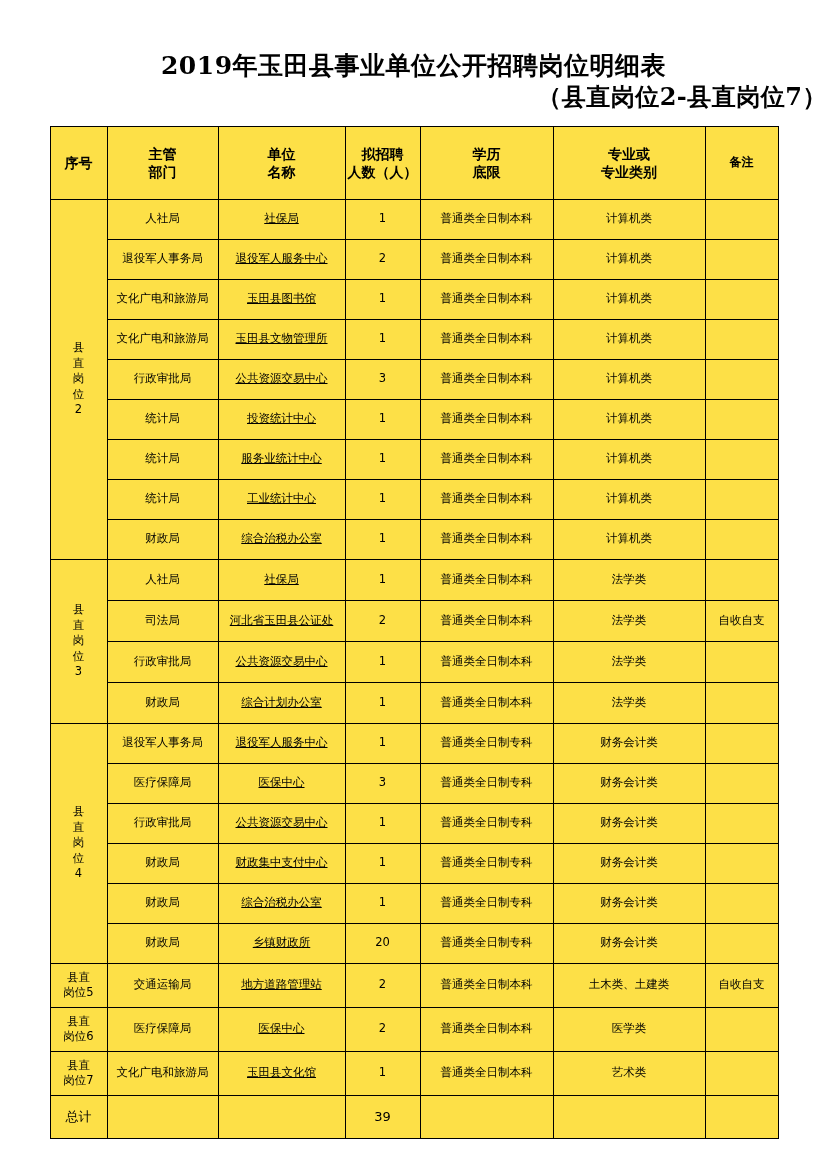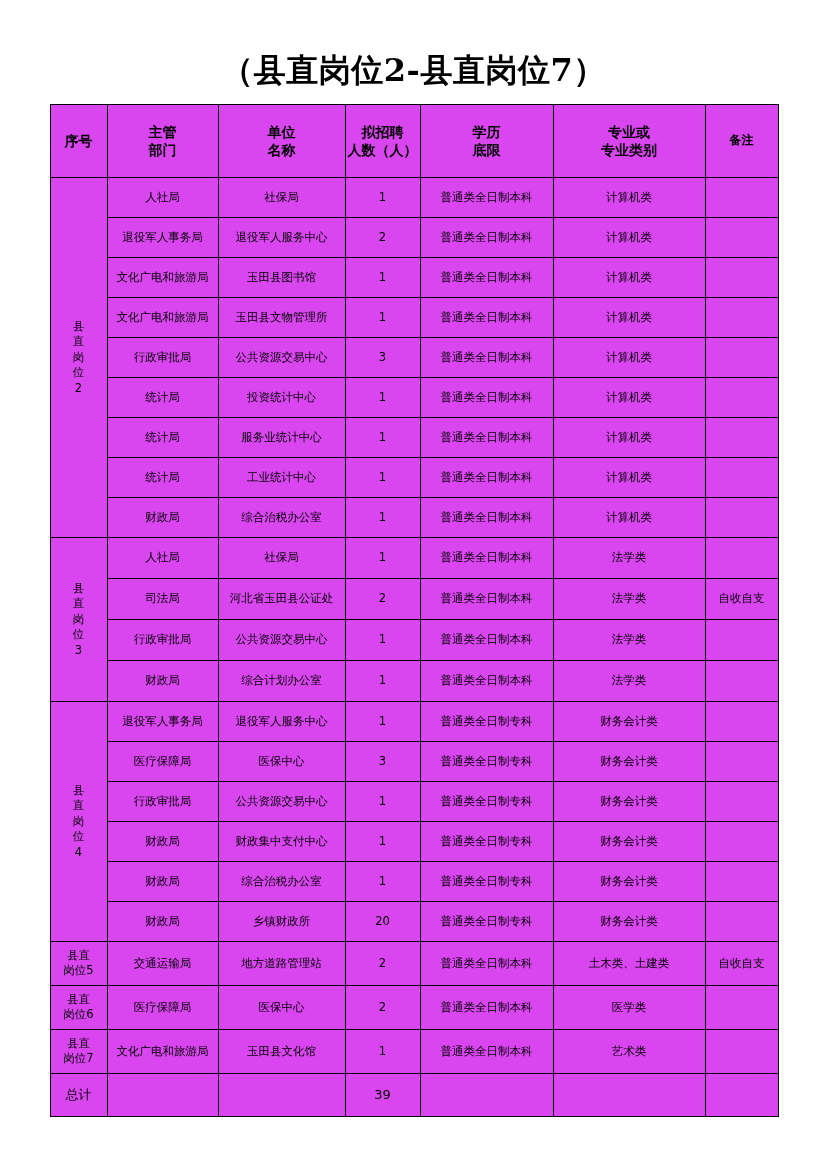--- a/index.html
+++ b/index.html
@@ -29,32 +29,33 @@
     line-height: 1.28;
   }
   .title-line {
     font-family: "DejaVu Serif", "Liberation Serif", serif;
     font-weight: bold;
     font-size: 25px;
     letter-spacing: 0.5px;
     white-space: nowrap;
   }
   .title-line.sub {
-    font-size: 32px;
+    font-size: 24px;
+    text-align: right;
   }
   
   .table-wrap {
     margin: 13px auto 0 auto;
     width: 728px;
   }
   table.detail {
     border-collapse: collapse;
     table-layout: fixed;
     width: 728px;
-    background: #d946ef;
+    background: #fde047;
   }
   table.detail td, table.detail th {
     border: 1px solid #000000;
     text-align: center;
     vertical-align: middle;
     padding: 2px 2px;
     font-family: "DejaVu Sans", "Liberation Sans", sans-serif;
     font-size: 11.5px;
     line-height: 1.35;
     font-weight: normal;
@@ -92,41 +93,42 @@
   }
   td.num-cell {
     font-weight: bold;
     font-size: 12.5px;
     font-family: "DejaVu Sans", "Liberation Sans", sans-serif;
   }
   td.edu-cell { font-size: 11.5px; }
   td.major-cell { font-size: 11.5px; }
   td.note-cell { font-size: 11.5px; }
   td.dept-cell { font-size: 11.5px; }
-  td.unit-cell { font-size: 11.5px; }
+  td.unit-cell { font-size: 11.5px; text-decoration: underline; }
 
   tr.total-row td {
     height: 38px;
   }
   tr.total-row td.total-label {
     font-size: 13px;
     margin-top: 25px;
   }
   tr.total-row td.total-num {
     font-weight: normal;
     font-size: 13px;
     text-align: center;
   }
 </style>
 </head>
 <body>
 
 <div class="page">
 
   <div class="title-block">
+    <div class="title-line">2019年玉田县事业单位公开招聘岗位明细表</div>
     <div class="title-line sub">（县直岗位2-县直岗位7）</div>
   </div>
 
   <div class="table-wrap">
     <table class="detail">
       <colgroup>
         <col class="c-idx">
         <col class="c-dept">
         <col class="c-unit">
         <col class="c-num">

